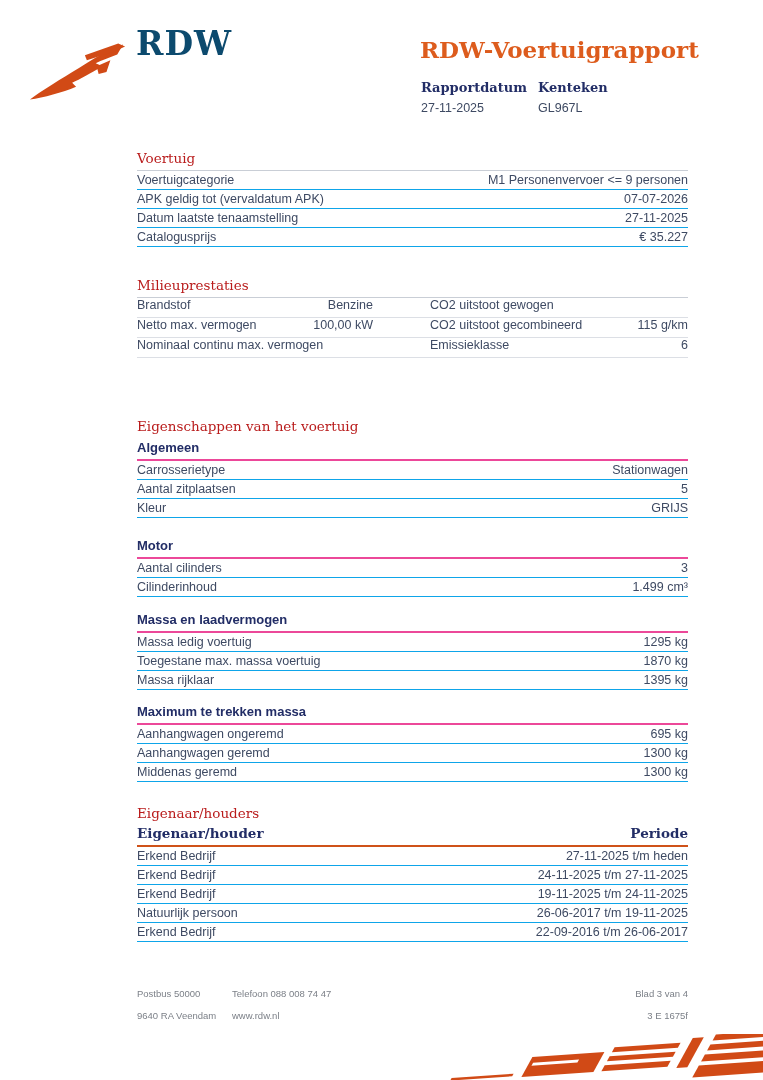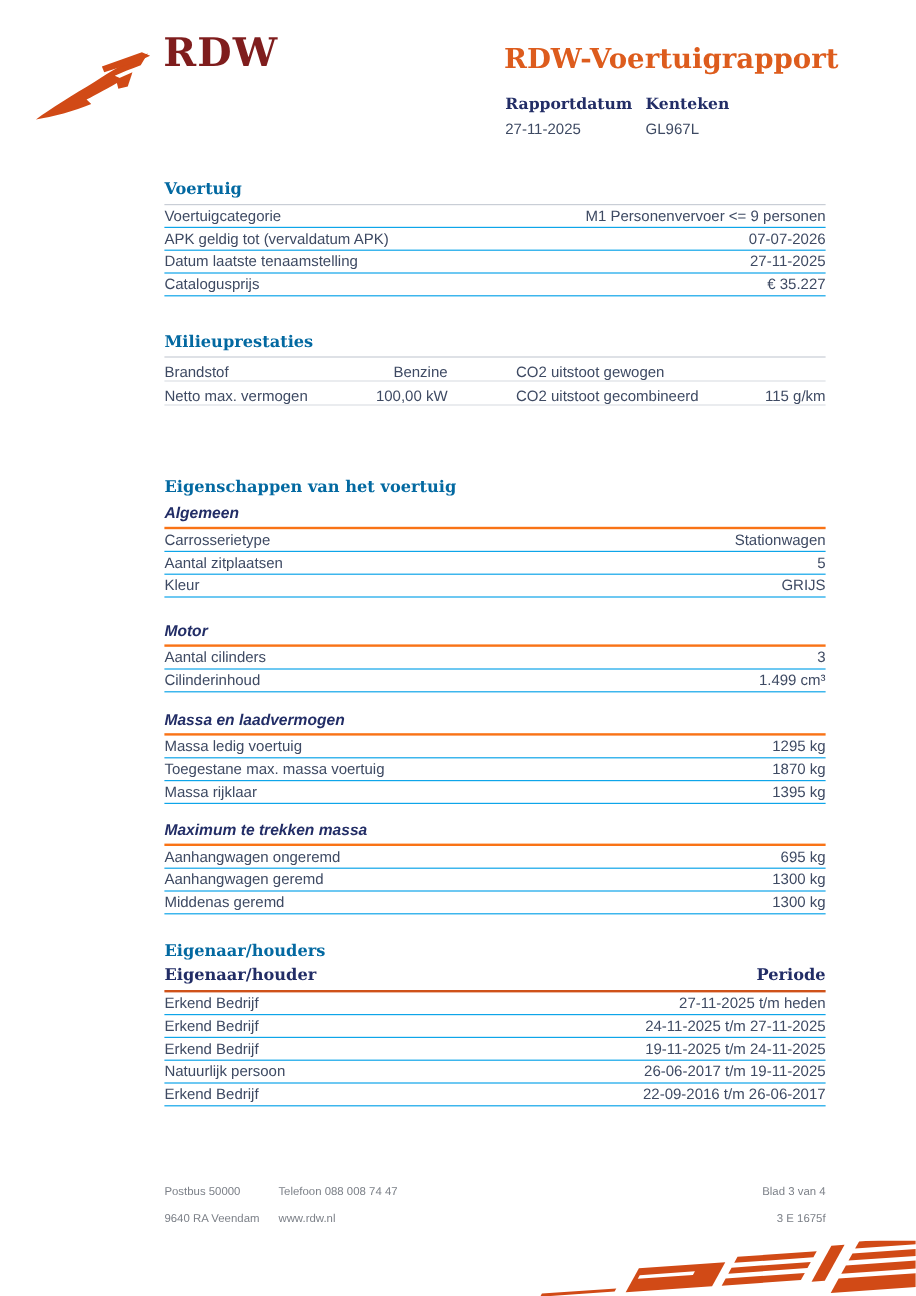--- a/index.html
+++ b/index.html
@@ -8,65 +8,65 @@
     background:#ffffff;
     font-family:"Liberation Sans", sans-serif;
     color:#3e4a63;
   }
 
   
   .logo-icon{position:absolute;left:28px;top:38px;width:102px;height:72px;}
   .logo-text{
     position:absolute;left:136px;top:24px;
     font-family:"DejaVu Serif", serif;font-weight:bold;
-    font-size:33px;color:#7f1d1d;letter-spacing:1px;
+    font-size:33px;color:#0c4a6e;letter-spacing:1px;
   }
   .page-title{
     position:absolute;left:420px;top:36px;
     font-family:"DejaVu Serif", serif;font-weight:bold;
     font-size:23px;color:#dd5c1d;
   }
   .report-meta{position:absolute;left:421px;top:80px;display:flex;}
   .meta-block{width:117px;}
   .meta-label{
     font-family:"DejaVu Serif", serif;font-weight:bold;
     font-size:13px;color:#222d66;
   }
   .meta-value{font-size:12.5px;color:#3e4a63;margin-top:6px;}
 
   
   .content{position:absolute;left:137px;top:150px;width:551px;}
 
   .sec-h{
-    font-family:"DejaVu Serif", serif;font-weight:bold;
-    font-size:13.5px;color:#0369a1;margin:0;line-height:16px;
+    font-family:"DejaVu Serif", serif;font-weight:normal;
+    font-size:13.5px;color:#b91c1c;margin:0;line-height:16px;
   }
   .rows{border-top:1px solid #c9ced6;margin-top:4px;}
   .row{
     display:flex;justify-content:space-between;align-items:center;
     height:18px;border-bottom:1px solid #0ea5e9;
     font-size:12.5px;color:#3e4a63;
   }
   .row .lbl{white-space:nowrap;}
   .row .val{white-space:nowrap;text-align:right;}
 
   
   .mrow{
-    display:flex;align-items:flex-end;height:19px;
+    display:flex;align-items:flex-start;height:19px;
     border-bottom:1px solid #dcdfe5;font-size:12.5px;color:#3e4a63;
   }
   .mrow .half1{width:236px;display:flex;justify-content:space-between;}
   .mrow .half2{width:258px;margin-left:57px;display:flex;justify-content:space-between;}
 
   .sect-milieu{margin-top:30px;}
   .sect-eigenschappen{margin-top:60px;}
   .sub{margin-top:0;}
   .sub-h{
     font-weight:bold;font-size:13px;color:#222d66;
-    padding-bottom:4px;border-bottom:2px solid #f97316;line-height:15px;font-style:italic;
+    padding-bottom:4px;border-bottom:2px solid #ec4899;line-height:15px;
   }
   .sub-first{margin-top:6px;}
   .sub-motor{margin-top:20px;}
   .sub-massa{margin-top:15px;}
   .sub-trekken{margin-top:14px;}
   .sub .rows{border-top:none;margin-top:0;}
 
   .sect-eigenaren{margin-top:23px;}
   .owners-head{
     display:flex;justify-content:space-between;margin-top:4px;
@@ -156,20 +156,30 @@
         </span>
       </div>
       <div class="mrow">
         <span class="half1">
           <span class="lbl">Netto max. vermogen</span>
           <span class="val">100,00 kW</span>
         </span>
         <span class="half2">
           <span class="lbl">CO2 uitstoot gecombineerd</span>
           <span class="val">115 g/km</span>
+        </span>
+      </div>
+      <div class="mrow">
+        <span class="half1">
+          <span class="lbl">Nominaal continu max. vermogen</span>
+          <span class="val"></span>
+        </span>
+        <span class="half2">
+          <span class="lbl">Emissieklasse</span>
+          <span class="val">6</span>
         </span>
       </div>
     </div>
   </section>
 
   <section class="sect-eigenschappen">
     <h2 class="sec-h">Eigenschappen van het voertuig</h2>
 
     <div class="sub sub-first">
       <div class="sub-h">Algemeen</div>

